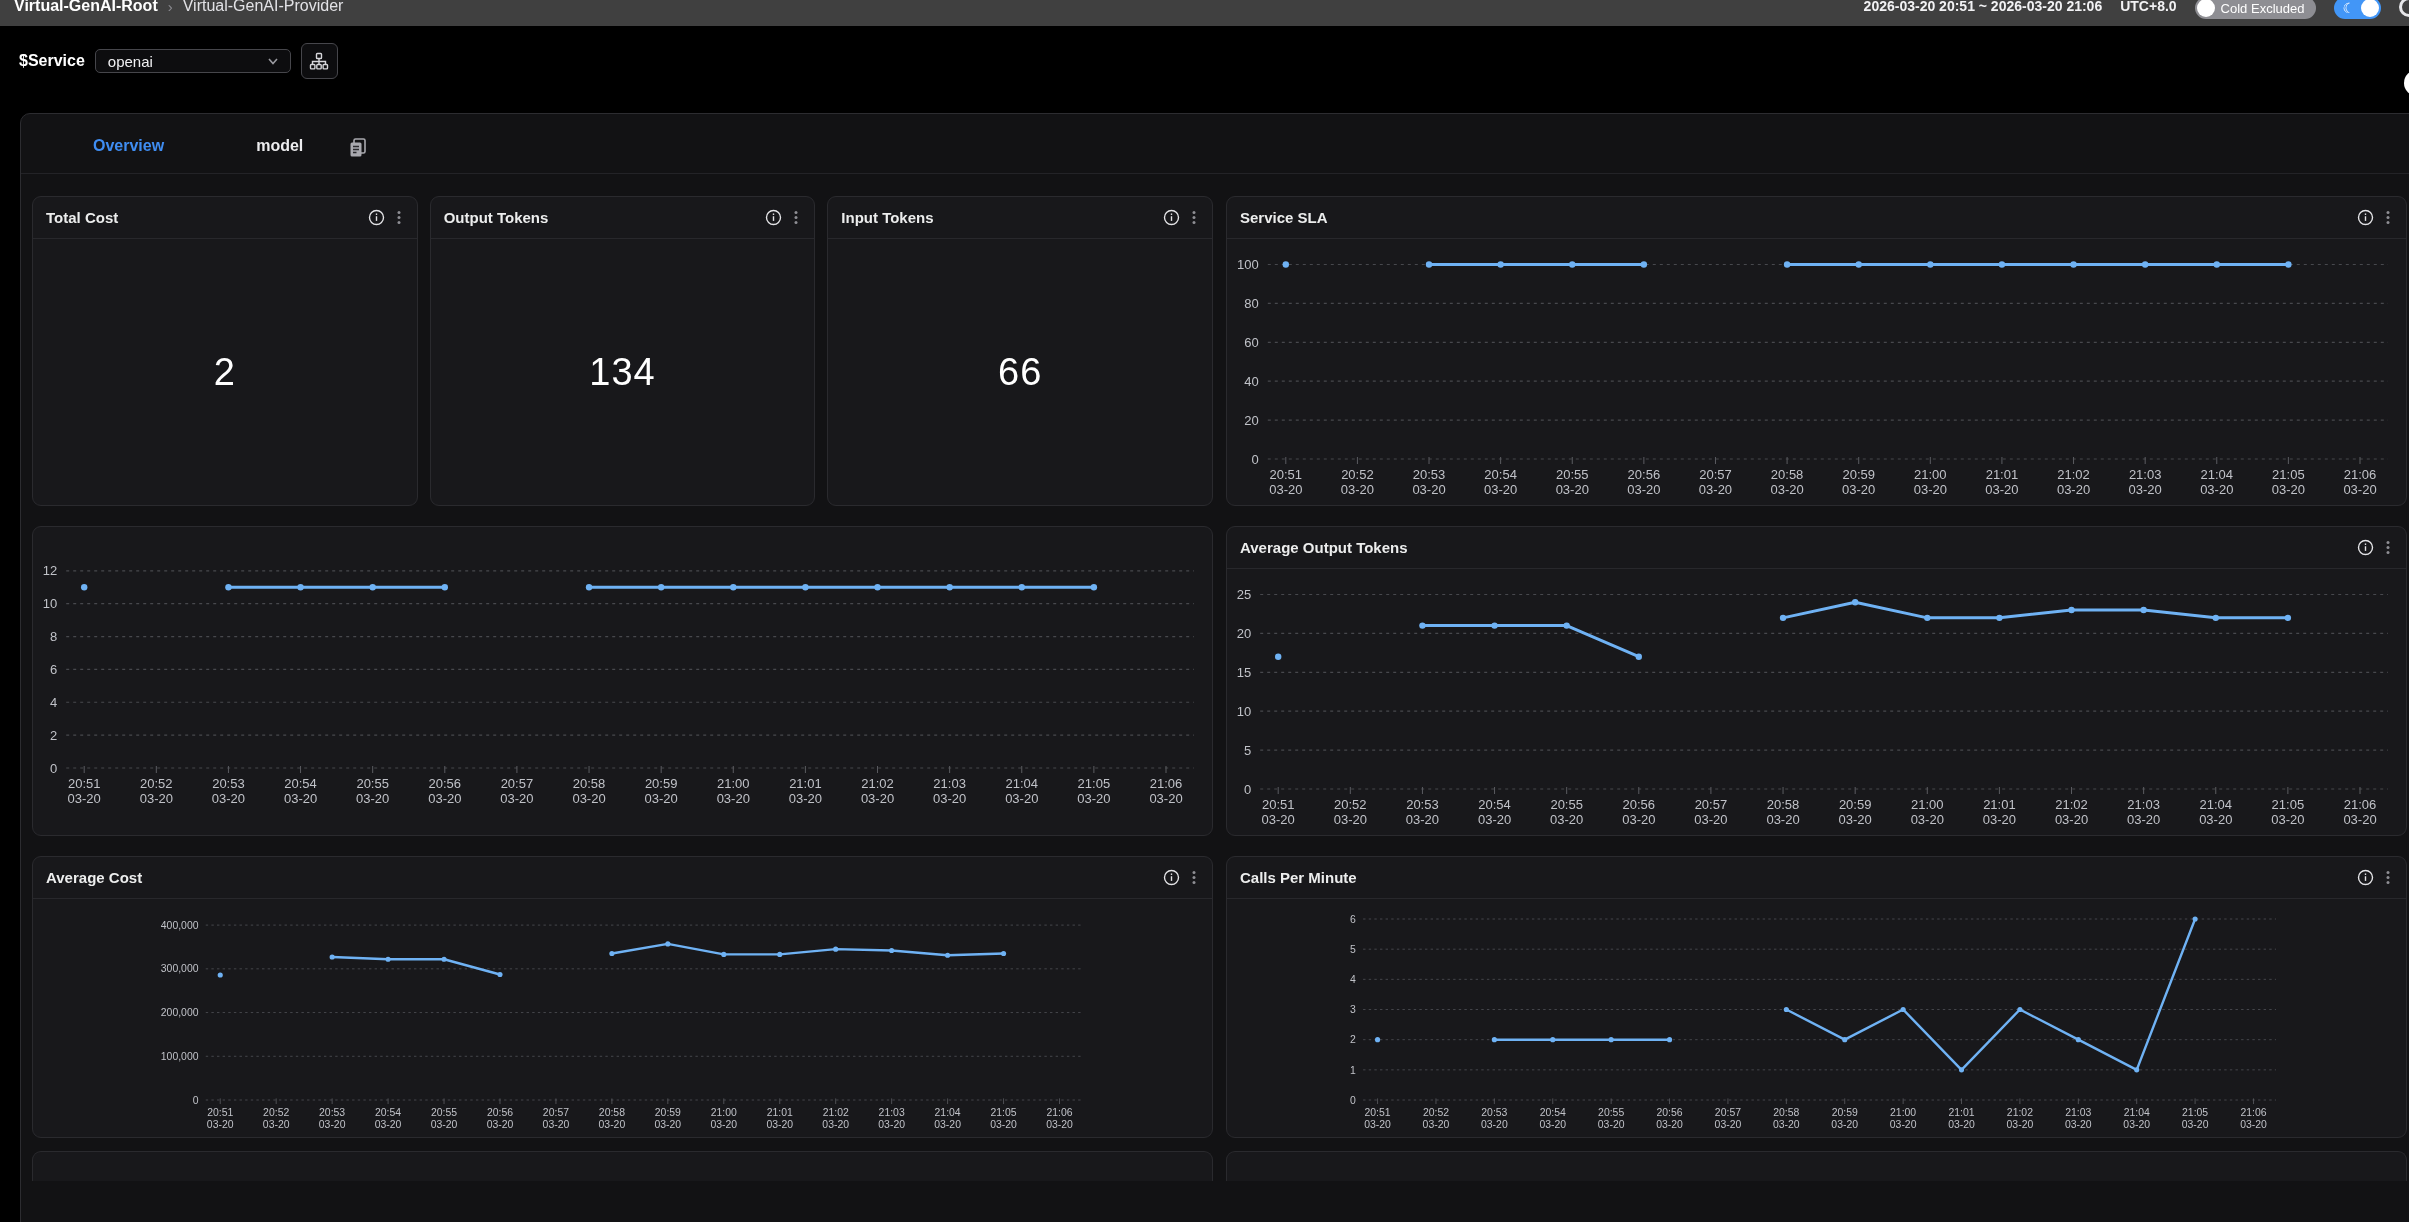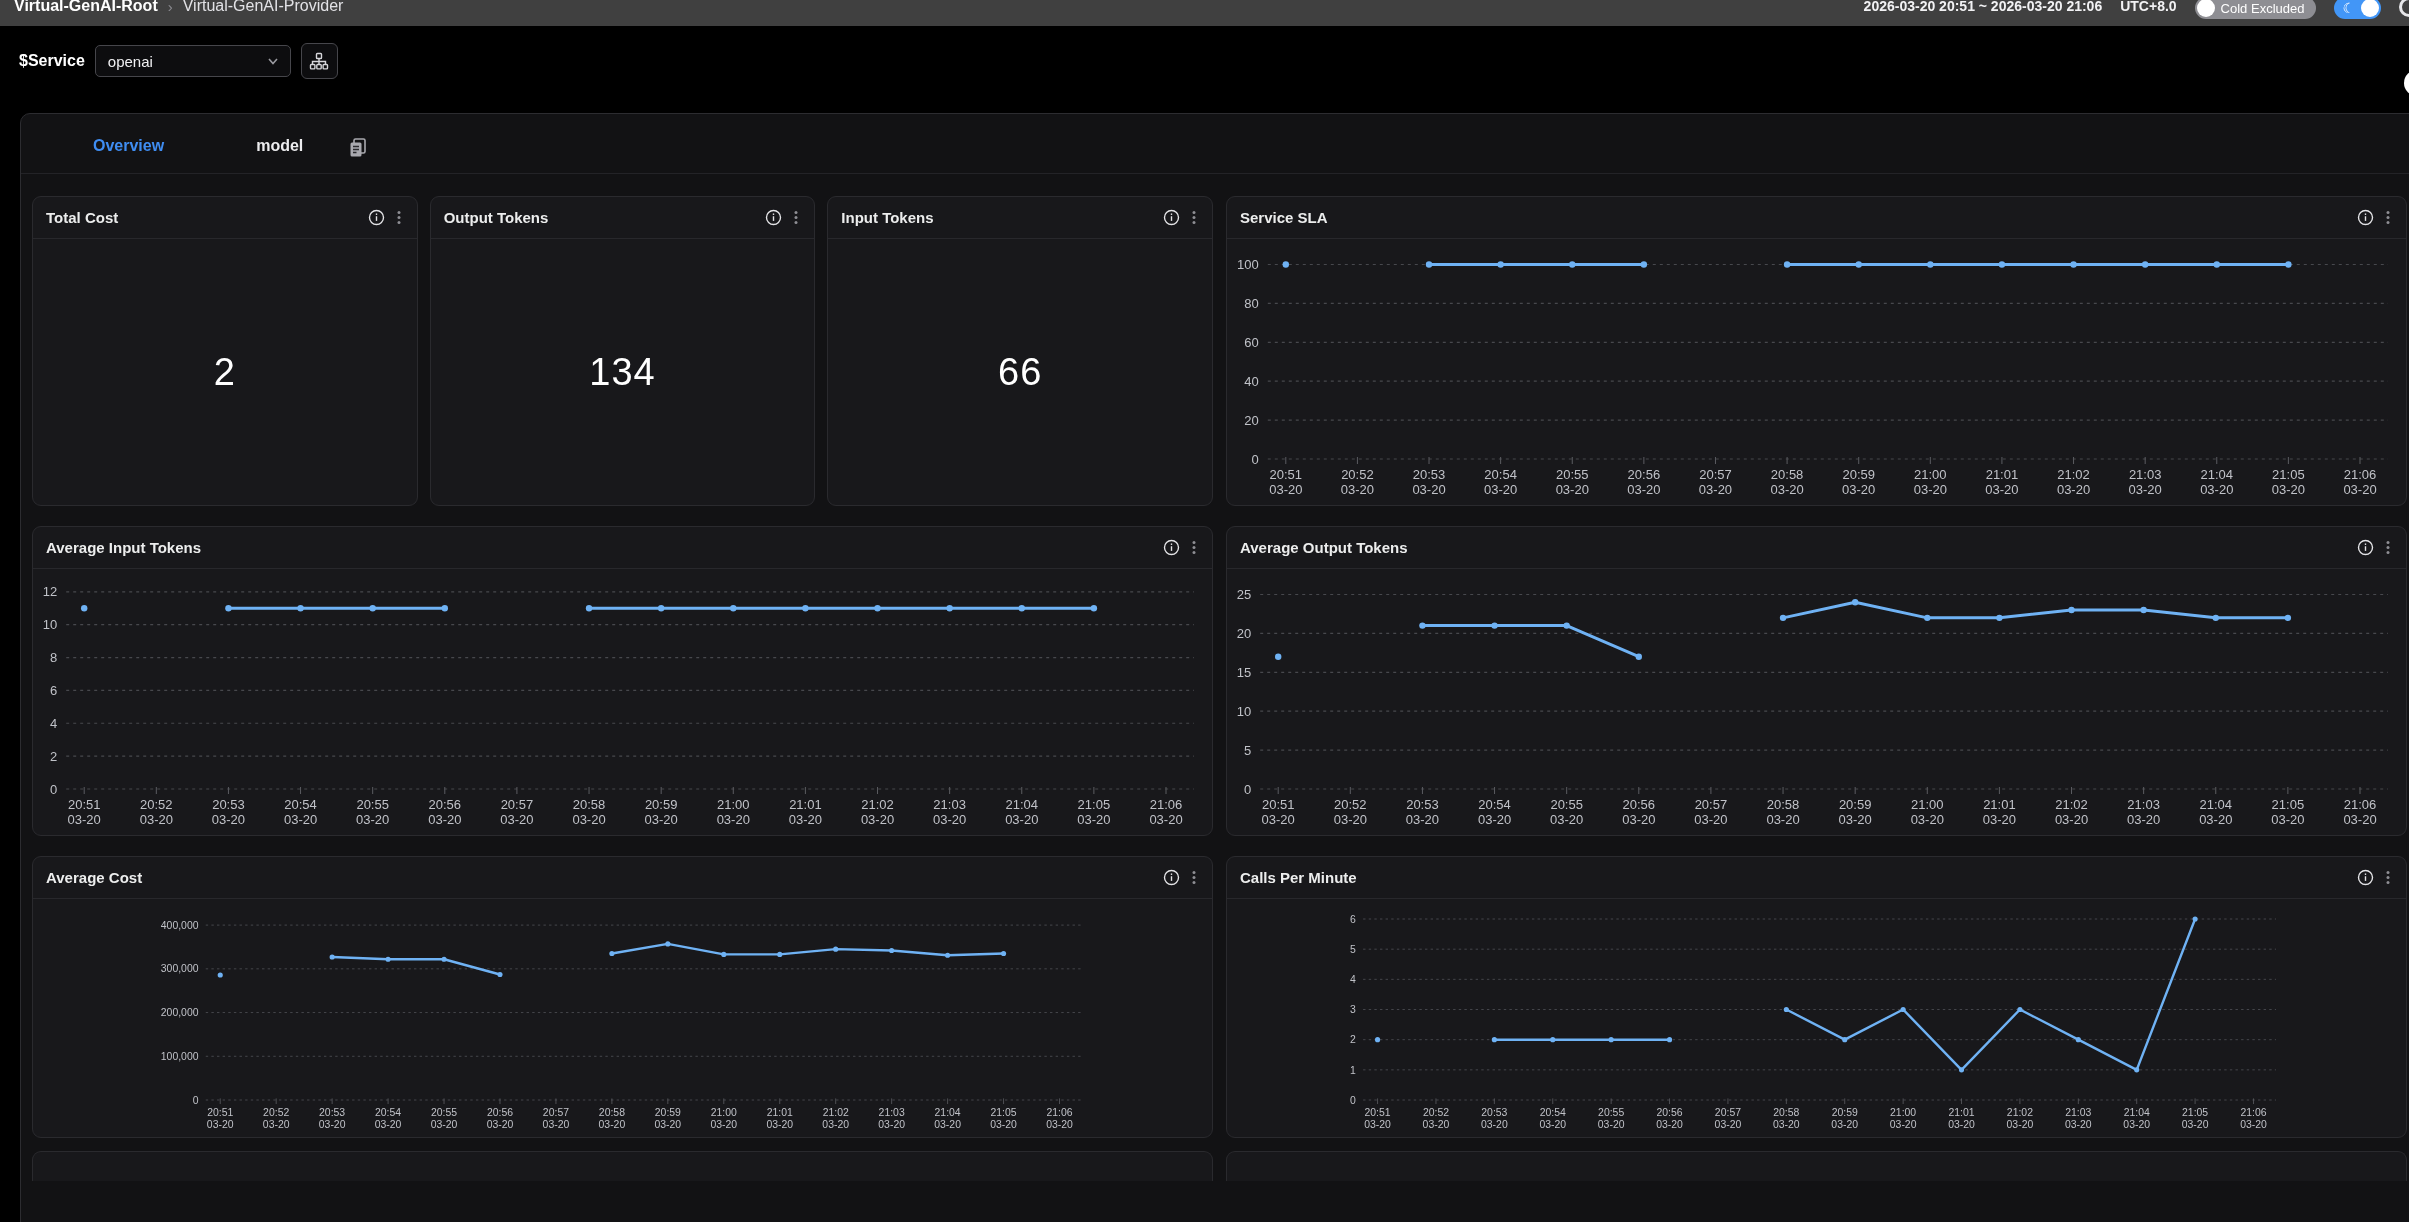--- a/index.html
+++ b/index.html
@@ -22,21 +22,21 @@
   .pill-gray .pill-label { font-size:13px; color:#fff; white-space:nowrap; }
   .pill-blue { background:var(--toggle-blue); padding:0 2px 0 8px; gap:6px; }
   .pill-blue .moon { color:#fff; font-size:14px; line-height:1; }
   .pill-blue .knob { width:18px; height:18px; border-radius:50%; background:#fff; }
   .edge-ring { width:20px; height:20px; border-radius:50%; border:3px solid #e7e7ea; margin-right:-24px; }
 
   
   .filter-row { position:absolute; top:26px; left:9px; width:100%; height:70px; background:#000;
     display:flex; align-items:center; padding-left:10px; gap:10px; }
   .service-label { font-size:16px; font-weight:bold; color:#fff; }
-  .select { width:196px; height:32px; background:#0d0d0f; border:1px solid #46464b; border-radius:5px;
+  .select { width:196px; height:24px; background:#0d0d0f; border:1px solid #46464b; border-radius:5px;
     display:flex; align-items:center; justify-content:space-between; padding:0 10px 0 12px; cursor:pointer; }
   .select .val { font-size:15px; color:#f0f0f2; }
   .icon-btn { width:37px; height:36px; border:1px solid #46464b; border-radius:6px; background:#0d0d0f;
     display:flex; align-items:center; justify-content:center; cursor:pointer; }
   .fab { position:absolute; right:-12px; top:44px; width:26px; height:26px; border-radius:50%; background:#fff; cursor:pointer;}
 
   
   .panel { position:absolute; left:20px; top:113px; width:2400px; height:1300px;
     background:#121214; border:1px solid #2c2c30; border-radius:10px; }
   .tabs { display:flex; align-items:center; gap:44px; padding:18px 24px 0 24px; height:60px;
@@ -311,41 +311,20 @@
               <circle cx="989.7733333333332" cy="25.504587155963293" r="3.2" fill="#6fb2f4"></circle>
               <circle cx="1061.3866666666665" cy="25.504587155963293" r="3.2" fill="#6fb2f4"></circle>
               <polyline points="560.0933333333332,25.504587155963293 631.7066666666666,25.504587155963293 703.3199999999999,25.504587155963293 774.9333333333333,25.504587155963293 846.5466666666666,25.504587155963293 918.1599999999999,25.504587155963293 989.7733333333332,25.504587155963293 1061.3866666666665,25.504587155963293" fill="none" stroke="#6fb2f4" stroke-width="3" stroke-linejoin="round" stroke-linecap="round"></polyline>
             </svg>
         </div>
       </div>
     </div>
 
     <div class="grid-row row-2">
       <div class="card">
-        <div class="card-header">
-          <span class="card-title">Average Input Tokens</span>
-          <span class="header-icons">
-            <span class="hicon">
-              <svg width="17" height="17" viewBox="0 0 16 16">
-                  <circle cx="8" cy="8" r="6.6" fill="none" stroke="#e3e3e6" stroke-width="1.3"></circle>
-                  <rect x="7.35" y="6.8" width="1.3" height="4.4" fill="#e3e3e6"></rect>
-                  <rect x="7.35" y="4.2" width="1.3" height="1.4" fill="#e3e3e6"></rect>
-                </svg>
-            </span>
-            <span class="hicon">
-              <svg width="16" height="17" viewBox="0 0 16 16">
-                  <g fill="#8e8e94">
-                    <circle cx="8" cy="3" r="1.5"></circle>
-                    <circle cx="8" cy="8" r="1.5"></circle>
-                    <circle cx="8" cy="13" r="1.5"></circle>
-                  </g>
-                </svg>
-            </span>
-          </span>
-        </div>
         <div class="card-body">
           <svg class="chart-svg" viewBox="0 0 1179 266">
               <line x1="33.2" y1="220" x2="1161" y2="220" stroke="#47484d" stroke-width="1.2" stroke-dasharray="3 4"></line>
               <text x="24.200000000000003" y="220" text-anchor="end" dy="0.35em">0</text>
               <line x1="33.2" y1="187.13178294573643" x2="1161" y2="187.13178294573643" stroke="#47484d" stroke-width="1.2" stroke-dasharray="3 4"></line>
               <text x="24.200000000000003" y="187.13178294573643" text-anchor="end" dy="0.35em">2</text>
               <line x1="33.2" y1="154.26356589147287" x2="1161" y2="154.26356589147287" stroke="#47484d" stroke-width="1.2" stroke-dasharray="3 4"></line>
               <text x="24.200000000000003" y="154.26356589147287" text-anchor="end" dy="0.35em">4</text>
               <line x1="33.2" y1="121.39534883720931" x2="1161" y2="121.39534883720931" stroke="#47484d" stroke-width="1.2" stroke-dasharray="3 4"></line>
               <text x="24.200000000000003" y="121.39534883720931" text-anchor="end" dy="0.35em">6</text>

